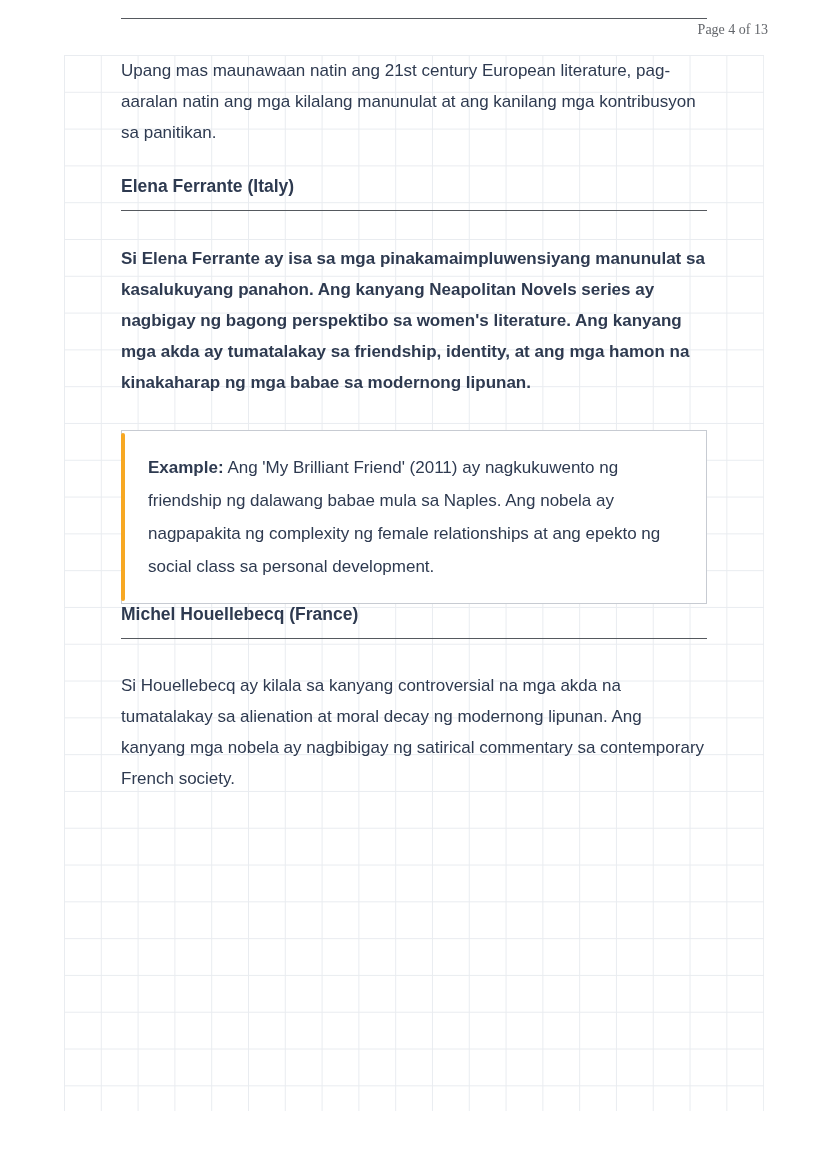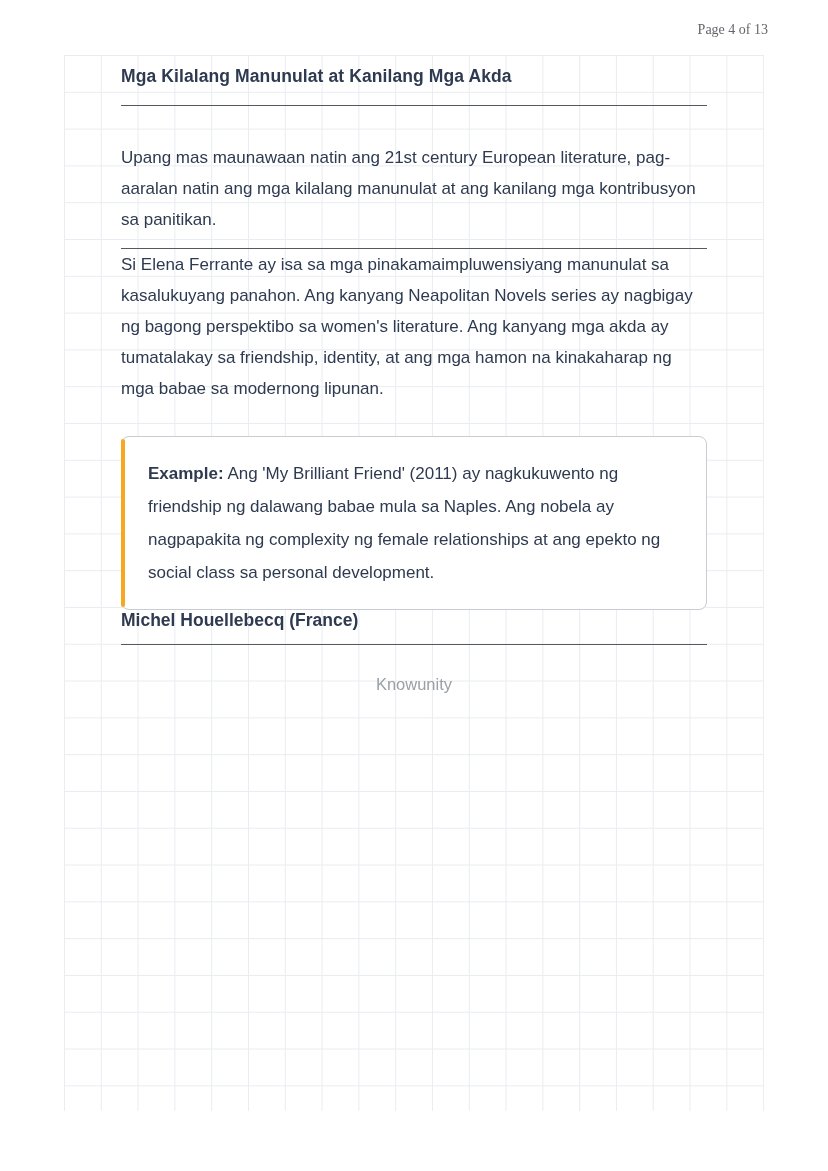--- a/index.html
+++ b/index.html
@@ -67,27 +67,27 @@
   .section-heading{
     font-size:17.5px;
     font-weight:bold;
     color:var(--text);
   }
   .h2-1{margin-top:28px;}
   .h2-2{}
   .body-para{
     line-height:31px;
   }
-  .para-1{}
+  .para-1{margin-top:32px;font-weight:bold;}
   .para-2{margin-top:31px;}
   .example-box{
     position:relative;
     margin-top:32px;
     border:1px solid var(--example_border);
-    border-radius:8px;
+    border-radius:0;
     background:#fff;
     padding:20px 26px;
     line-height:33px;
   }
   .example-box.box-2{margin-top:30px;}
   .example-box::before{
     content:"";
     position:absolute;
     left:-1px;top:2px;bottom:2px;
     width:4px;
@@ -108,35 +108,35 @@
 <body>
 
 <div class="page">
 
   <div class="grid-paper"></div>
 
   <div class="page-indicator">Page 4 of 13</div>
 
   <div class="content">
 
-    <h1 class="doc-title">Mga Kilalang Manunulat at Kanilang Mga Akda</h1>
     <div class="rule rule-title"></div>
 
     <p class="intro">Upang mas maunawaan natin ang 21st century European literature, pag-aaralan natin ang mga kilalang manunulat at ang kanilang mga kontribusyon sa panitikan.</p>
 
+    <h2 class="section-heading h2-1">Elena Ferrante (Italy)</h2>
     <div class="rule rule-h2"></div>
 
     <p class="body-para para-1">Si Elena Ferrante ay isa sa mga pinakamaimpluwensiyang manunulat sa kasalukuyang panahon. Ang kanyang Neapolitan Novels series ay nagbigay ng bagong perspektibo sa women's literature. Ang kanyang mga akda ay tumatalakay sa friendship, identity, at ang mga hamon na kinakaharap ng mga babae sa modernong lipunan.</p>
 
     <div class="example-box box-1">
       <span class="example-label">Example:</span><span> Ang 'My Brilliant Friend' (2011) ay nagkukuwento ng friendship ng dalawang babae mula sa Naples. Ang nobela ay nagpapakita ng complexity ng female relationships at ang epekto ng social class sa personal development.</span>
     </div>
 
     <h2 class="section-heading h2-2">Michel Houellebecq (France)</h2>
     <div class="rule rule-h2"></div>
 
+    <p class="body-para para-2">Si Houellebecq ay kilala sa kanyang controversial na mga akda na tumatalakay sa alienation at moral decay ng modernong lipunan. Ang kanyang mga nobela ay nagbibigay ng satirical commentary sa contemporary French society.</p>
 
 
   </div>
 
-  <div class="footer-brand">Knowunity</div>
 
 </div>
 
 </body></html>

